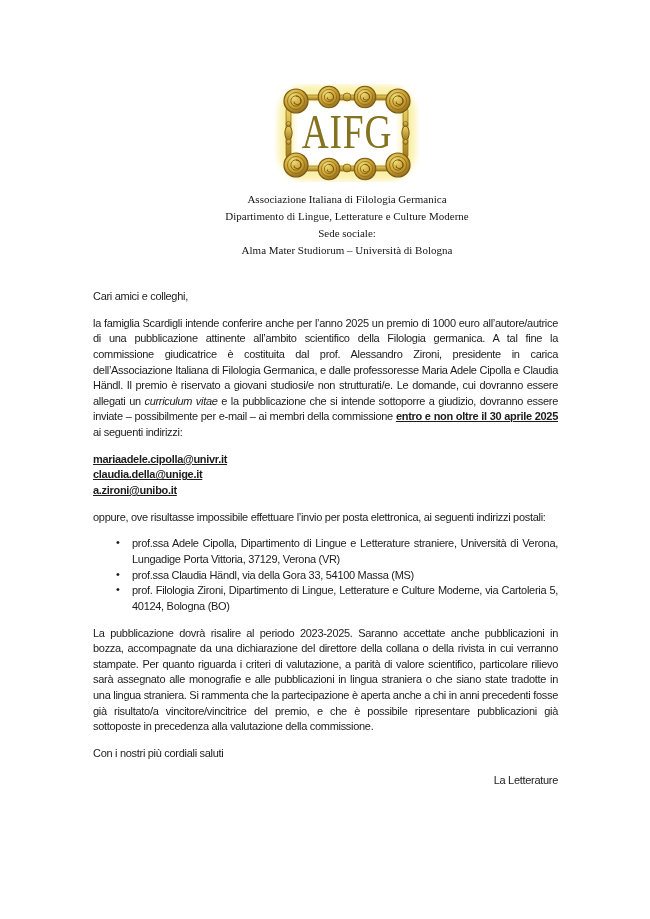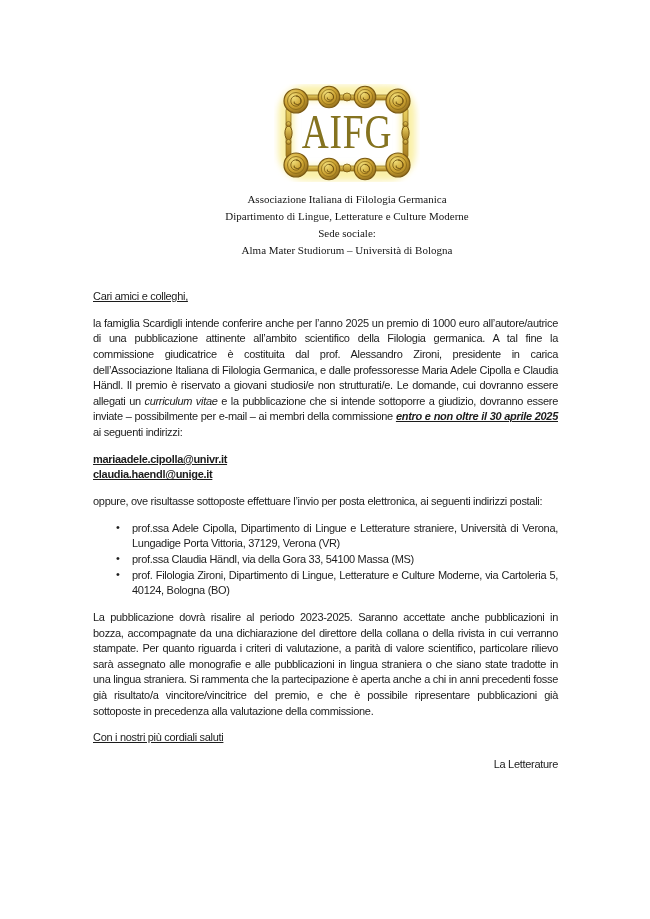--- a/index.html
+++ b/index.html
@@ -19,23 +19,23 @@
     font-size:11px; line-height:17px; color:#151515;
   }
   .header-block div { white-space:nowrap; }
   
   .body-block {
     position:absolute; top:289px; left:93px; width:465px;
     font-size:11px; line-height:15.6px; letter-spacing:-0.3px;
     text-align:justify; color:#1c1c1c;
   }
   .body-block p { margin:0 0 11.2px 0; }
-  .salutation, .closing { text-align:left;text-decoration:underline; }
+  .salutation, .closing { text-align:left; }
   .emph-italic { font-style:italic; }
-  .deadline { font-weight:bold; text-decoration:underline;font-style:italic; }
+  .deadline { font-weight:bold; text-decoration:underline; }
   .email-block { margin:0 0 11.2px 0;font-weight:bold; }
   .email-block div { line-height:15.6px; }
   .email-link { color:inherit; text-decoration:underline; cursor:pointer; }
   ul.bullets { margin:0 0 11.2px 0; padding:0; list-style:none; }
   ul.bullets li { position:relative; padding-left:39px; text-align:justify; }
   ul.bullets .bullet-dot { position:absolute; left:23px; top:-1px; font-size:11px; }
   .signature { text-align:right; margin:0; }
 </style>
 </head>
 <body>
@@ -106,24 +106,25 @@
   </div>
 
   <div class="body-block">
 
     <p class="salutation">Cari amici e colleghi,</p>
 
     <p><span>la famiglia Scardigli intende conferire anche per l’anno 2025 un premio di 1000 euro all’autore/autrice di una pubblicazione attinente all’ambito scientifico della Filologia germanica. A tal fine la commissione giudicatrice è costituita dal prof. Alessandro Zironi, presidente in carica dell’Associazione Italiana di Filologia Germanica, e dalle professoresse Maria Adele Cipolla e Claudia Händl. Il premio è riservato a giovani studiosi/e non strutturati/e. Le domande, cui dovranno essere allegati un </span><em class="emph-italic">curriculum vitae</em><span> e la pubblicazione che si intende sottoporre a giudizio, dovranno essere inviate – possibilmente per e-mail – ai membri della commissione </span><strong class="deadline">entro e non oltre il 30 aprile 2025</strong><span> ai seguenti indirizzi:</span></p>
 
     <div class="email-block">
       <div><span class="email-link">mariaadele.cipolla@univr.it</span></div>
-      <div><span class="email-link">claudia.haendl@unige.it</span></div>
+      <div><span class="email-link">claudia.della@unige.it</span></div>
+      <div><span class="email-link">a.zironi@unibo.it</span></div>
     </div>
 
-    <p>oppure, ove risultasse sottoposte effettuare l’invio per posta elettronica, ai seguenti indirizzi postali:</p>
+    <p>oppure, ove risultasse impossibile effettuare l’invio per posta elettronica, ai seguenti indirizzi postali:</p>
 
     <ul class="bullets">
       <li><span class="bullet-dot">•</span><span>prof.ssa Adele Cipolla, Dipartimento di Lingue e Letterature straniere, Università di Verona, Lungadige Porta Vittoria, 37129, Verona (VR)</span></li>
       <li><span class="bullet-dot">•</span><span>prof.ssa Claudia Händl, via della Gora 33, 54100 Massa (MS)</span></li>
       <li><span class="bullet-dot">•</span><span>prof. Filologia Zironi, Dipartimento di Lingue, Letterature e Culture Moderne, via Cartoleria 5, 40124, Bologna (BO)</span></li>
     </ul>
 
     <p>La pubblicazione dovrà risalire al periodo 2023-2025. Saranno accettate anche pubblicazioni in bozza, accompagnate da una dichiarazione del direttore della collana o della rivista in cui verranno stampate. Per quanto riguarda i criteri di valutazione, a parità di valore scientifico, particolare rilievo sarà assegnato alle monografie e alle pubblicazioni in lingua straniera o che siano state tradotte in una lingua straniera. Si rammenta che la partecipazione è aperta anche a chi in anni precedenti fosse già risultato/a vincitore/vincitrice del premio, e che è possibile ripresentare pubblicazioni già sottoposte in precedenza alla valutazione della commissione.</p>
 
     <p class="closing">Con i nostri più cordiali saluti</p>

